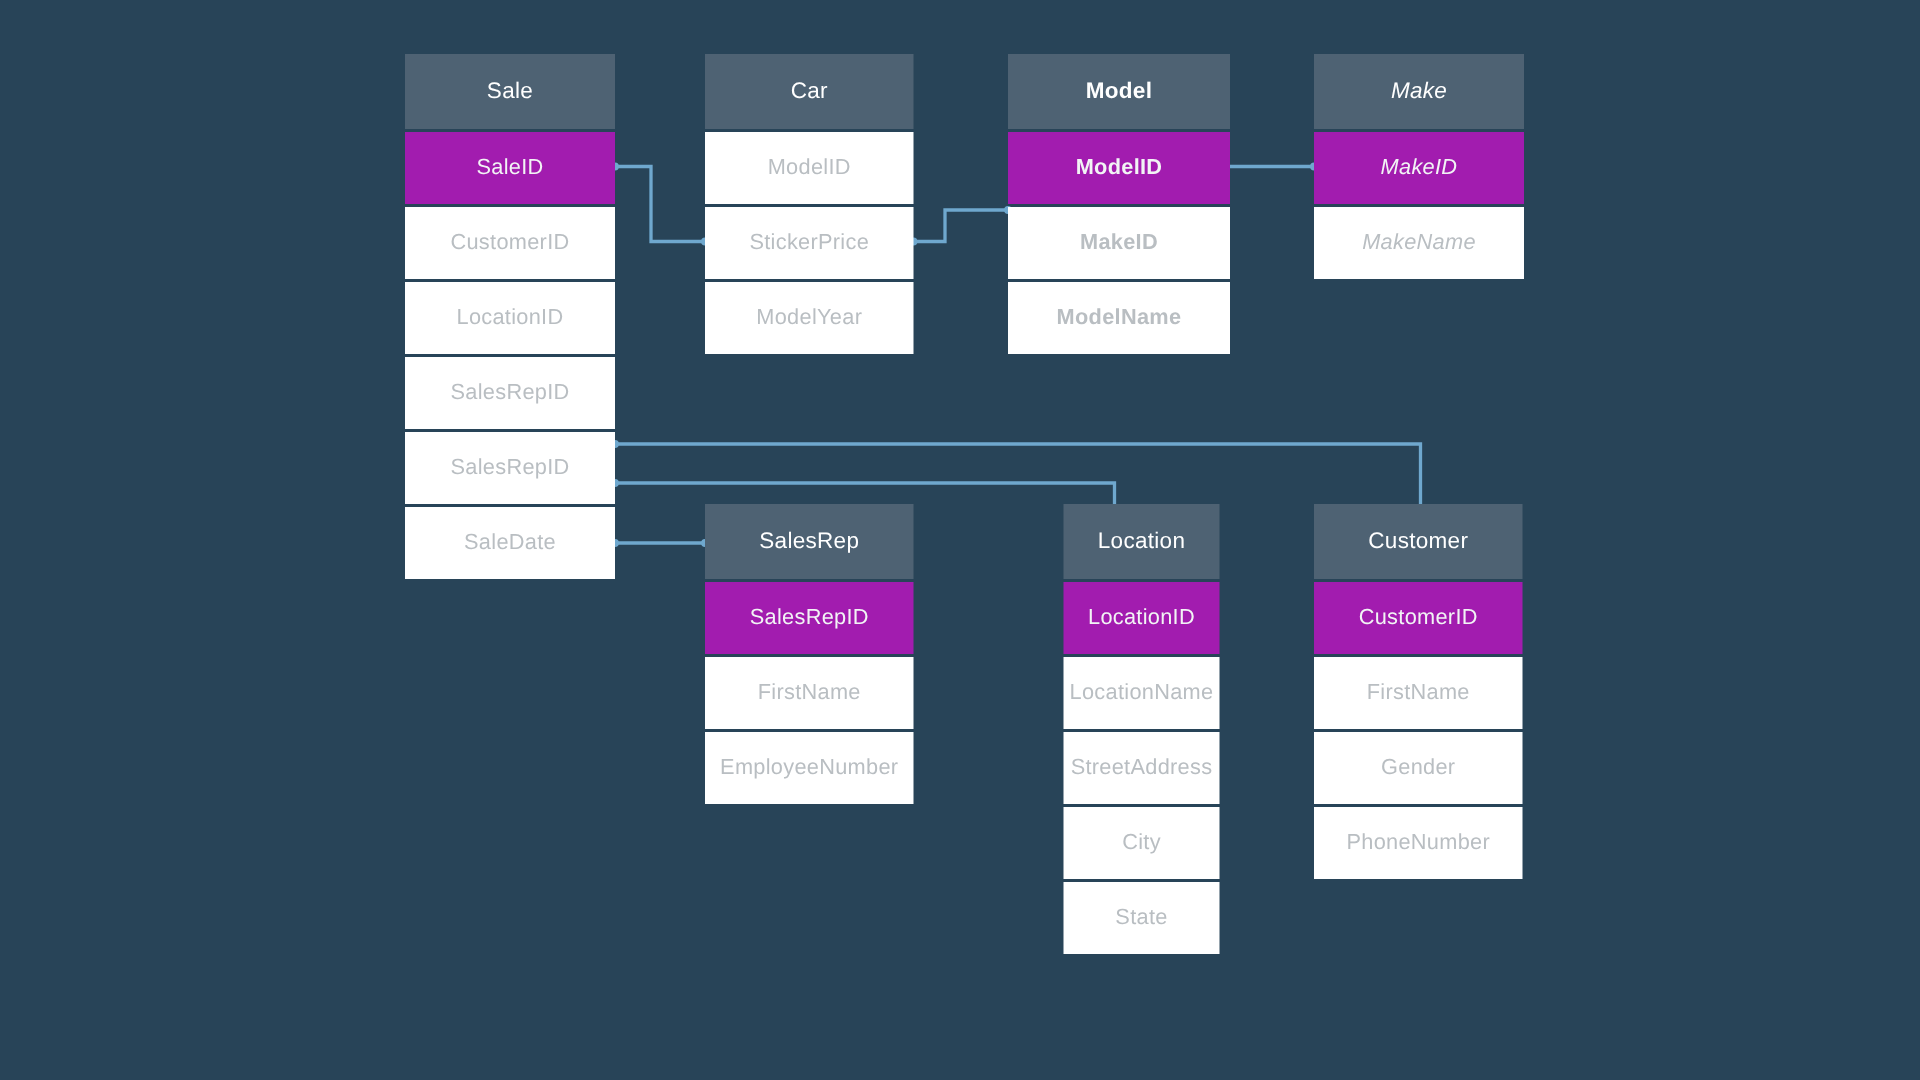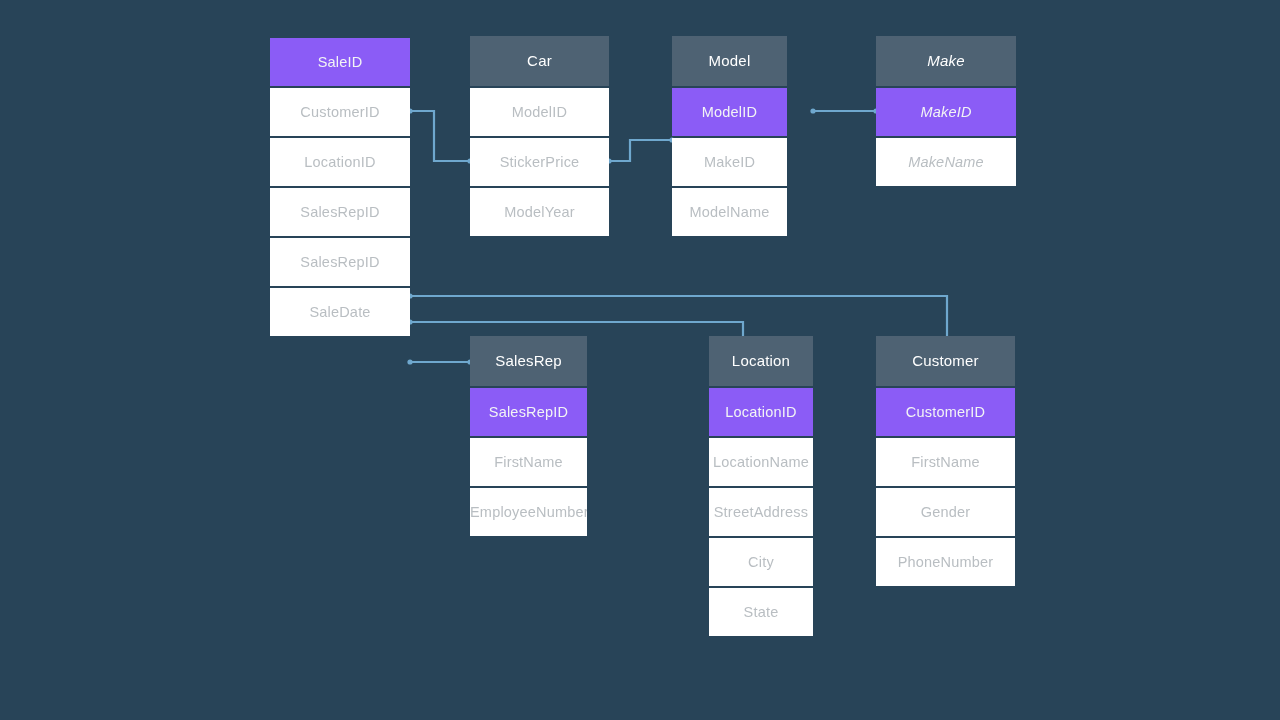--- a/index.html
+++ b/index.html
@@ -52,21 +52,21 @@
     margin-top: 2px;
     background: #ffffff;
     color: #b9bec2;
     font-size: 14.5px;
     text-align: center;
     white-space: nowrap;
     overflow: hidden;
     letter-spacing: 0.2px;
   }
   .field.pk {
-    background: #8b5cf6;
+    background: #a21caf;
     color: #f2f4f5;
   }
   .edge {
     stroke: #6fa8ce;
     stroke-width: 2.2;
     fill: none;
     stroke-linecap: butt;
     stroke-linejoin: miter;
   }
   .edge-dot {
@@ -90,45 +90,46 @@
       <polyline class="edge" points="410,296 947,296 947,336"></polyline>
       <circle class="edge-dot" cx="410" cy="296" r="2.6"></circle>
       <polyline class="edge" points="410,322 743,322 743,336"></polyline>
       <circle class="edge-dot" cx="410" cy="322" r="2.6"></circle>
       <polyline class="edge" points="410,362 470,362"></polyline>
       <circle class="edge-dot" cx="410" cy="362" r="2.6"></circle>
       <circle class="edge-dot" cx="470" cy="362" r="2.6"></circle>
     </svg>
   <div id="entity-layer">
       <div class="entity" style="left: 270px; top: 36px; width: 140px;">
+        <div class="entity-header">Sale</div>
         <div class="field pk">SaleID</div>
         <div class="field">CustomerID</div>
         <div class="field">LocationID</div>
         <div class="field">SalesRepID</div>
         <div class="field">SalesRepID</div>
         <div class="field">SaleDate</div>
       </div>
       <div class="entity" style="left: 470px; top: 36px; width: 139px;">
         <div class="entity-header">Car</div>
         <div class="field">ModelID</div>
         <div class="field">StickerPrice</div>
         <div class="field">ModelYear</div>
       </div>
-      <div class="entity" style="left: 672px; top: 36px; width: 115px;">
+      <div class="entity" style="left: 672px; top: 36px; width: 148px; font-weight: bold;">
         <div class="entity-header">Model</div>
         <div class="field pk">ModelID</div>
         <div class="field">MakeID</div>
         <div class="field">ModelName</div>
       </div>
       <div class="entity" style="left: 876px; top: 36px; width: 140px; font-style: italic;">
         <div class="entity-header">Make</div>
         <div class="field pk">MakeID</div>
         <div class="field">MakeName</div>
       </div>
-      <div class="entity" style="left: 470px; top: 336px; width: 117px;">
+      <div class="entity" style="left: 470px; top: 336px; width: 139px;">
         <div class="entity-header">SalesRep</div>
         <div class="field pk">SalesRepID</div>
         <div class="field">FirstName</div>
         <div class="field">EmployeeNumber</div>
       </div>
       <div class="entity" style="left: 672px; top: 336px; width: 141px; padding-left: 37px;">
         <div class="entity-header">Location</div>
         <div class="field pk">LocationID</div>
         <div class="field">LocationName</div>
         <div class="field">StreetAddress</div>

